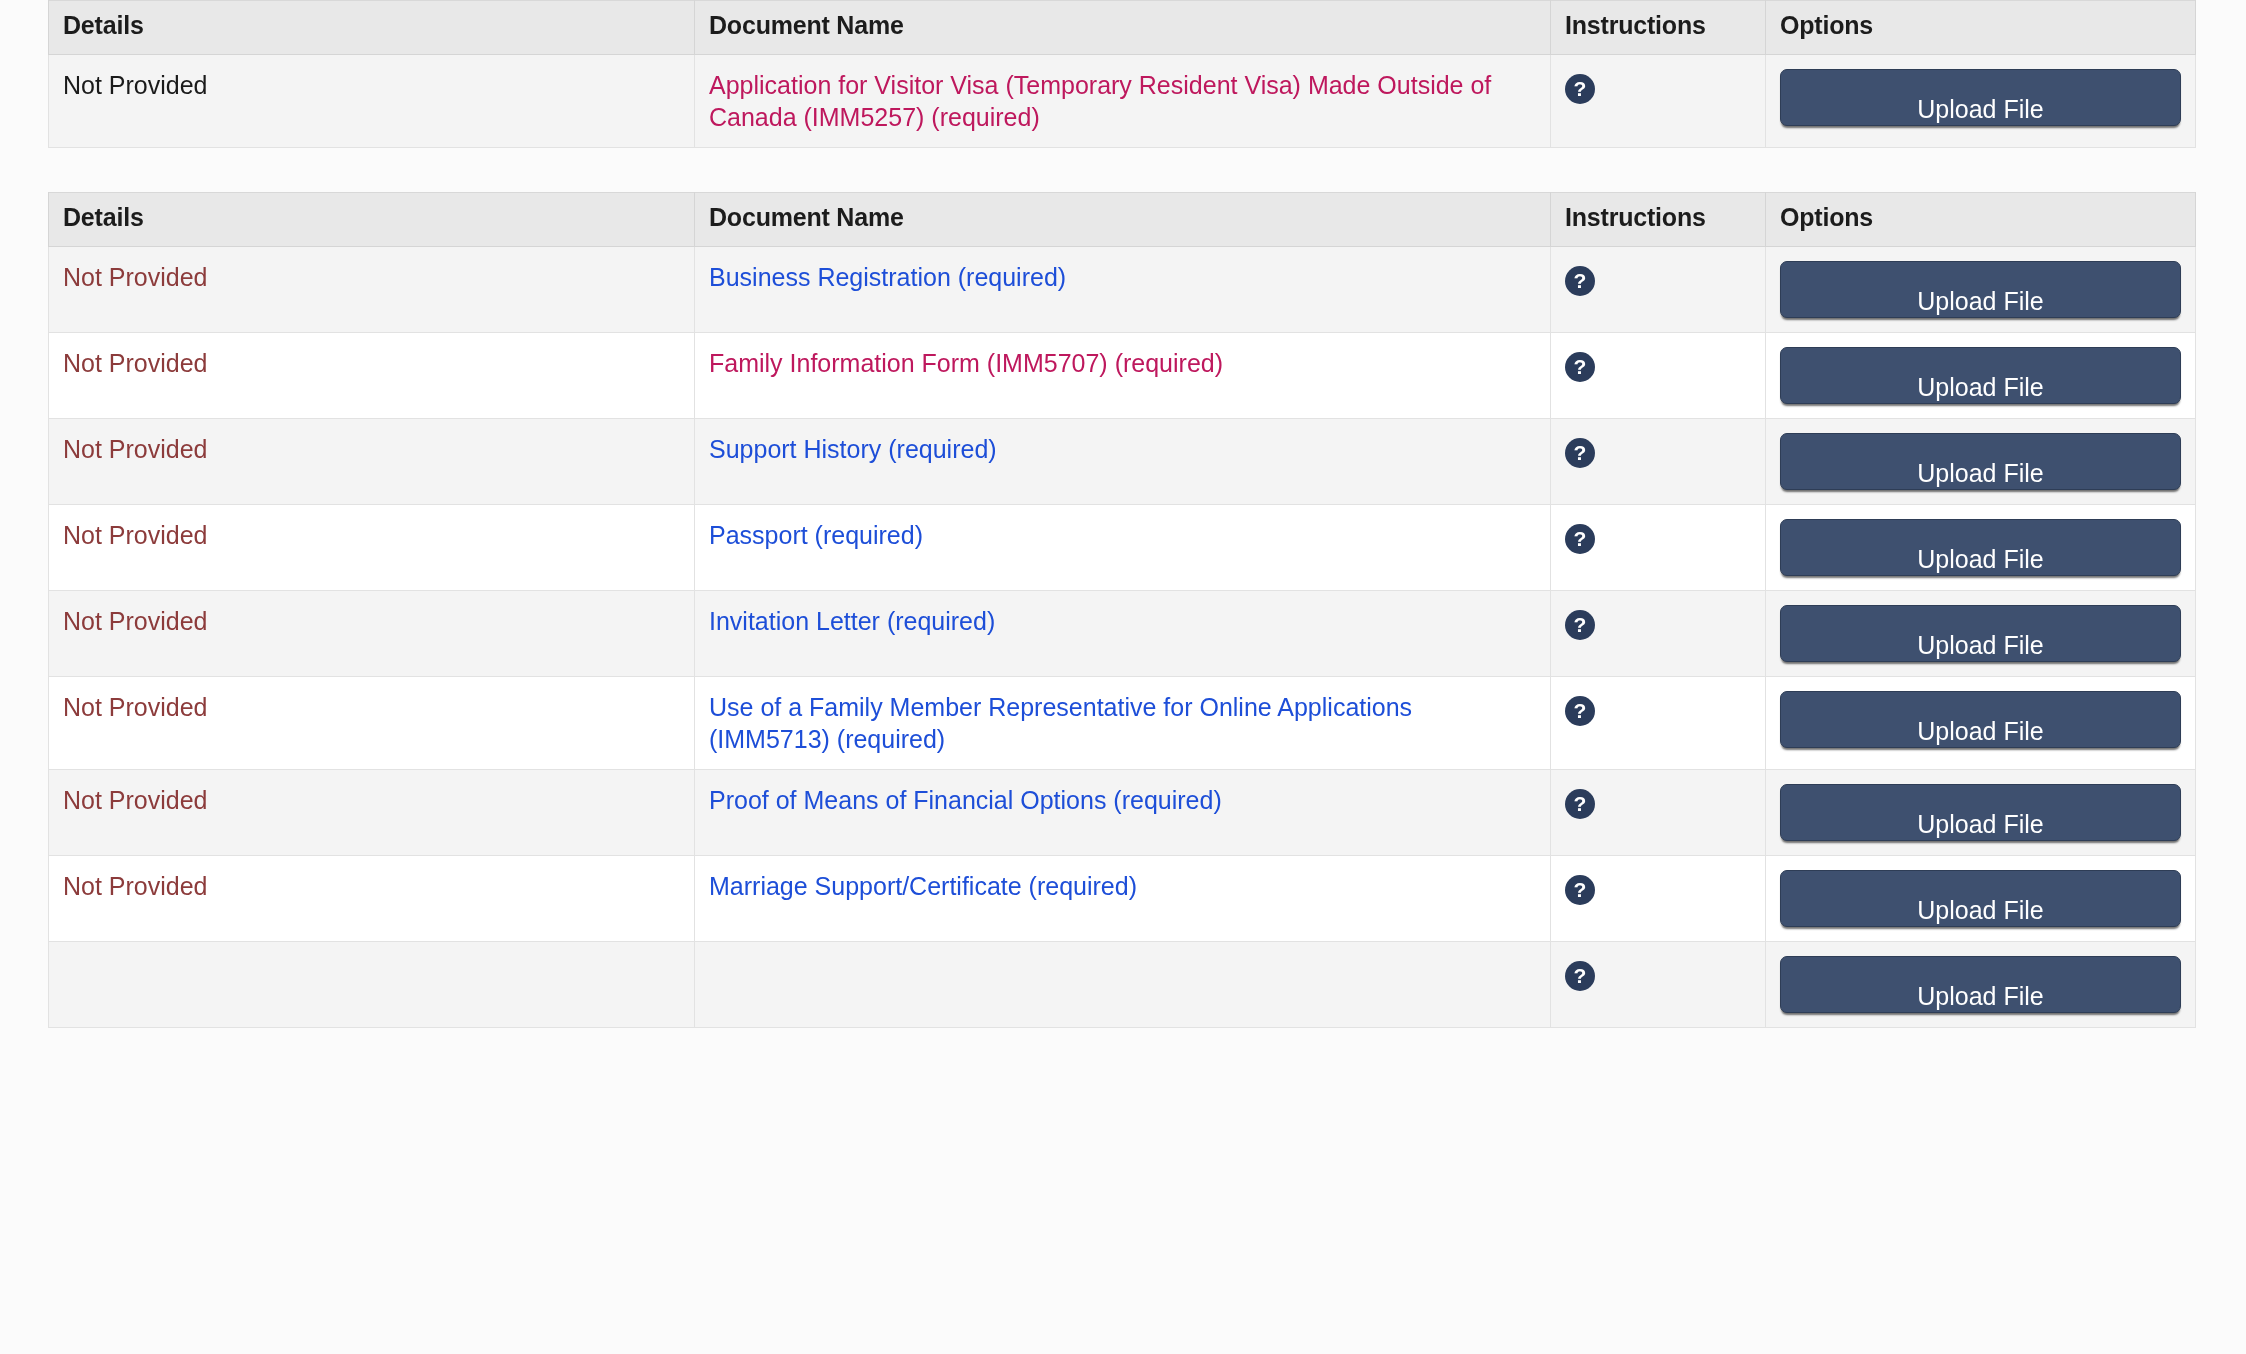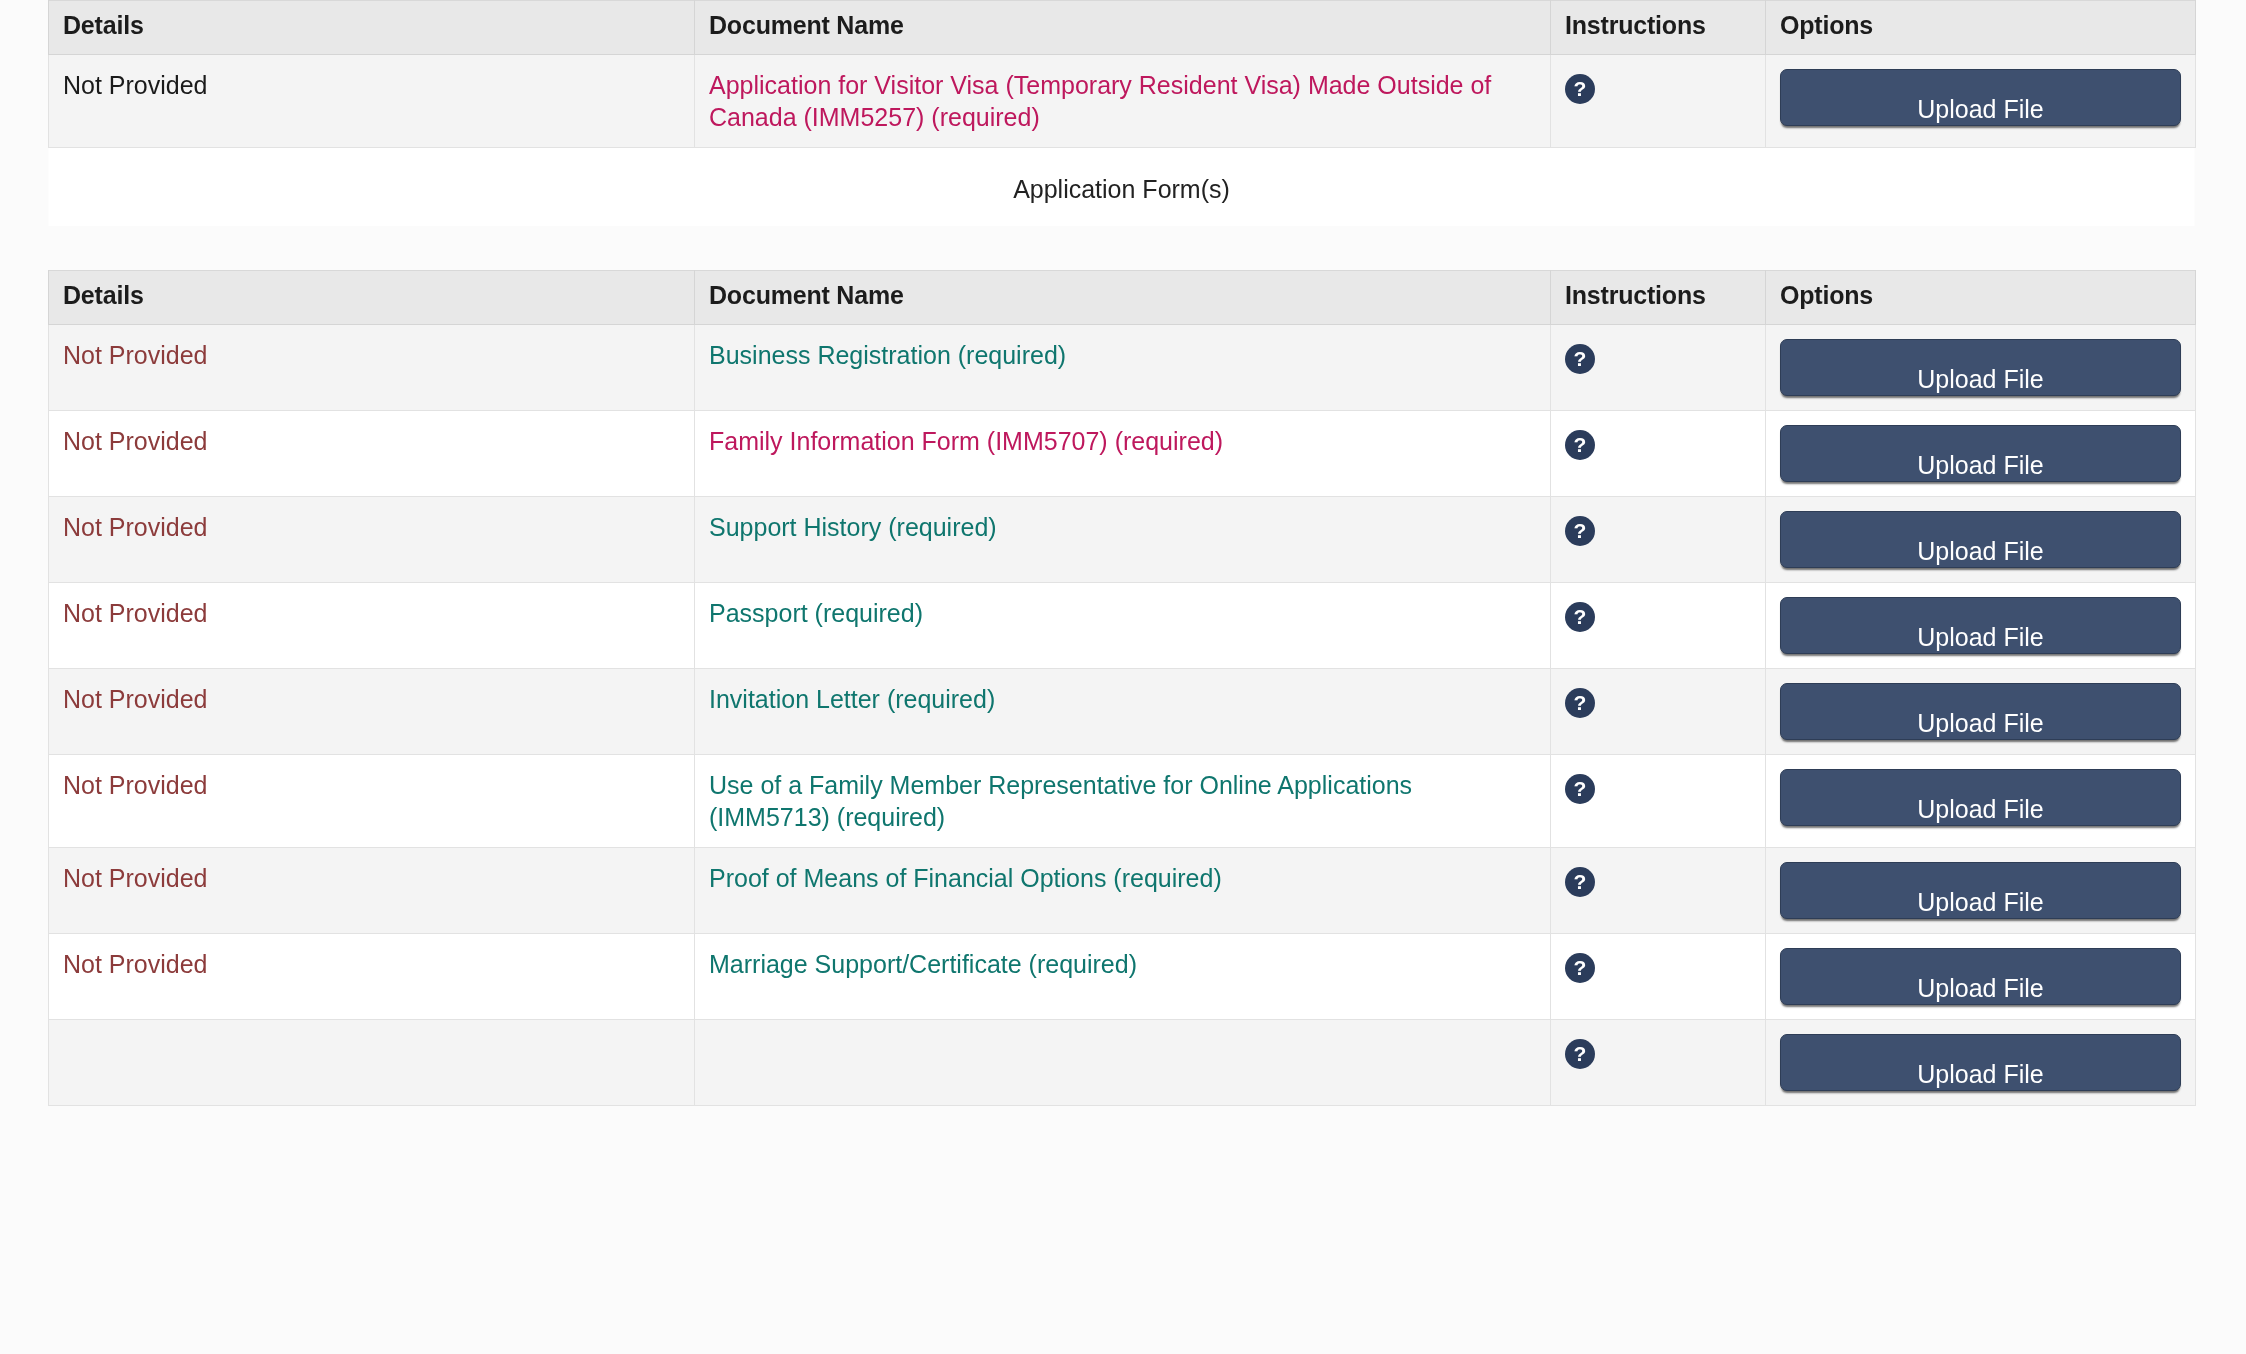--- a/index.html
+++ b/index.html
@@ -51,21 +51,21 @@
     color: #222;
     padding: 14px 14px 14px 14px;
     line-height: 1.28;
   }
   table.doc-table tbody tr.odd  td { background: #f4f4f4; }
   table.doc-table tbody tr.even td { background: #ffffff; }
 
   .details-plain { color: #1a1a1a; }
   .details-missing { color: #8c3b3b; }
   .doclink { color: #be185d; }
-  .doctext { color: #0f766e; }
+  .doctext { color: #1d4ed8; }
 
   td.instr-cell { text-align: left; padding-left: 18px; }
   td.options-cell { padding: 12px 16px 12px 14px; }
 
   
   .help-icon {
     display: inline-block;
     width: 30px; height: 30px;
     border-radius: 50%;
     background: #2b3c5b;
@@ -152,21 +152,20 @@
           <td style="height: 62px;"><span class="details-plain">Not Provided</span></td>
           <td><span class="doclink">Application for Visitor Visa (Temporary Resident Visa) Made Outside of Canada (IMM5257)  (required)</span></td>
           <td class="instr-cell"><span class="help-icon">?</span></td>
           <td class="options-cell">
             <button class="upload-btn">Upload File</button>
           </td>
         </tr>
       </tbody>
   </table>
 
-  <div class="table-caption">Application Form(s)</div>
 
   <div class="banner-gap"></div>
 
   <div class="clip-bottom">
     <table class="doc-table">
       <colgroup>
         <col class="c-details">
           <col class="c-name">
           <col class="c-instr">
           <col class="c-options">

